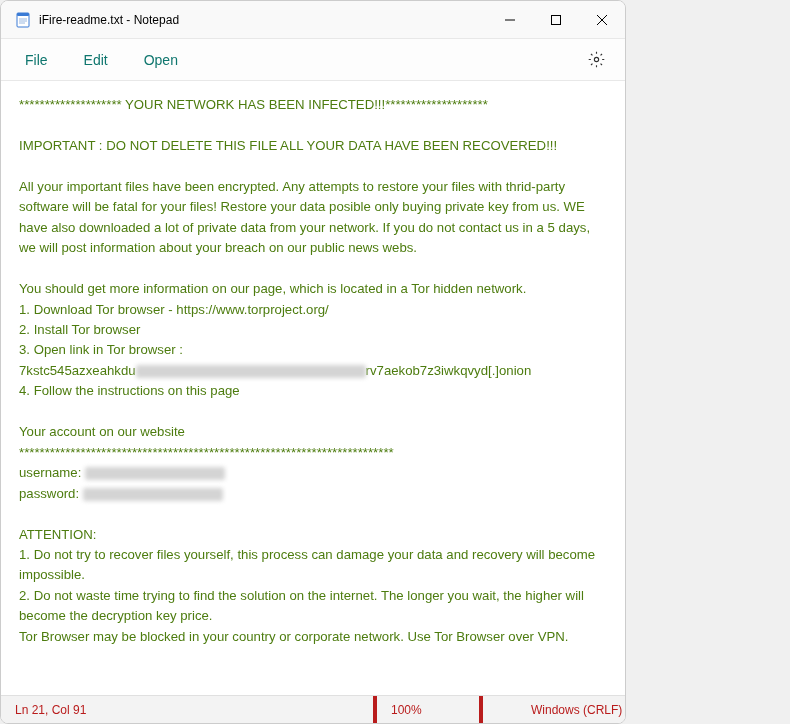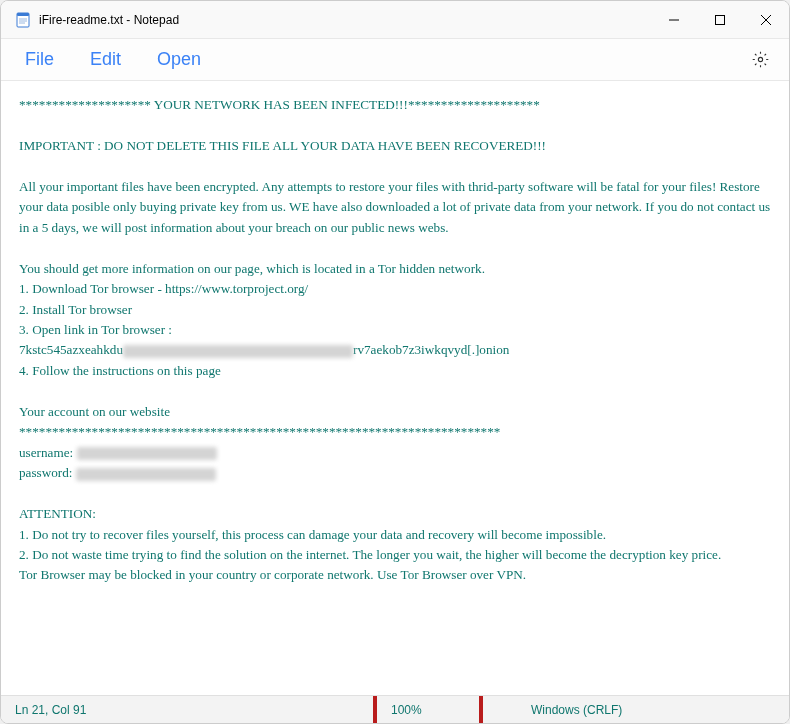--- a/index.html
+++ b/index.html
@@ -4,21 +4,21 @@
 <style>
 * { margin: 0; padding: 0; box-sizing: border-box; }
 body {
   font-family: 'Segoe UI', Tahoma, sans-serif;
   background: #f0f0f0;
   width: 790px;
   height: 724px;
   overflow: hidden;
 }
 .window {
-  width: 790px;
+  width: 626px;
   height: 724px;
   background: #ffffff;
   border: 1px solid #cccccc;
   border-radius: 8px;
   display: flex;
   flex-direction: column;
   overflow: hidden;
 }
 .titlebar {
   height: 38px;
@@ -49,47 +49,47 @@
 .menubar {
   height: 42px;
   display: flex;
   align-items: center;
   padding: 0 6px;
   background: #fdfdfd;
   border-bottom: 1px solid #e8e8e8;
 }
 .menu-item {
   padding: 6px 18px;
-  font-size: 18px;
-  color: #3b82f6;
+  font-size: 14px;
+  color: #0f766e;
 }
 .menubar-spacer { flex: 1; }
 .settings-btn {
   padding: 6px 14px;
   display: flex; align-items: center;
 }
 .content {
   flex: 1;
   overflow: hidden;
   padding: 14px 18px 4px 18px;
-  font-family: Liberation Serif, serif;
+  font-family: Liberation Sans, sans-serif;
   font-size: 13.2px;
   line-height: 1.55;
-  color: #0f766e;
+  color: #4d7c0f;
   white-space: pre-wrap;
   word-break: break-word;
 }
 .statusbar {
   height: 28px;
   display: flex;
   align-items: center;
   background: #f3f3f3;
   border-top: 1px solid #e0e0e0;
   font-size: 12px;
-  color: #0f766e;
+  color: #b91c1c;
 }
 .status-seg {
   padding: 0 14px;
   border-left: 4px solid #b91c1c;
   height: 100%;
   display: flex; align-items: center;
 }
 .status-seg:first-child { border-left: none; flex: 0 0 372px; }
 .status-seg.zoom { flex: 0 0 106px; }
 .status-seg.eol { flex: 0 0 160px; padding-left: 48px; }

